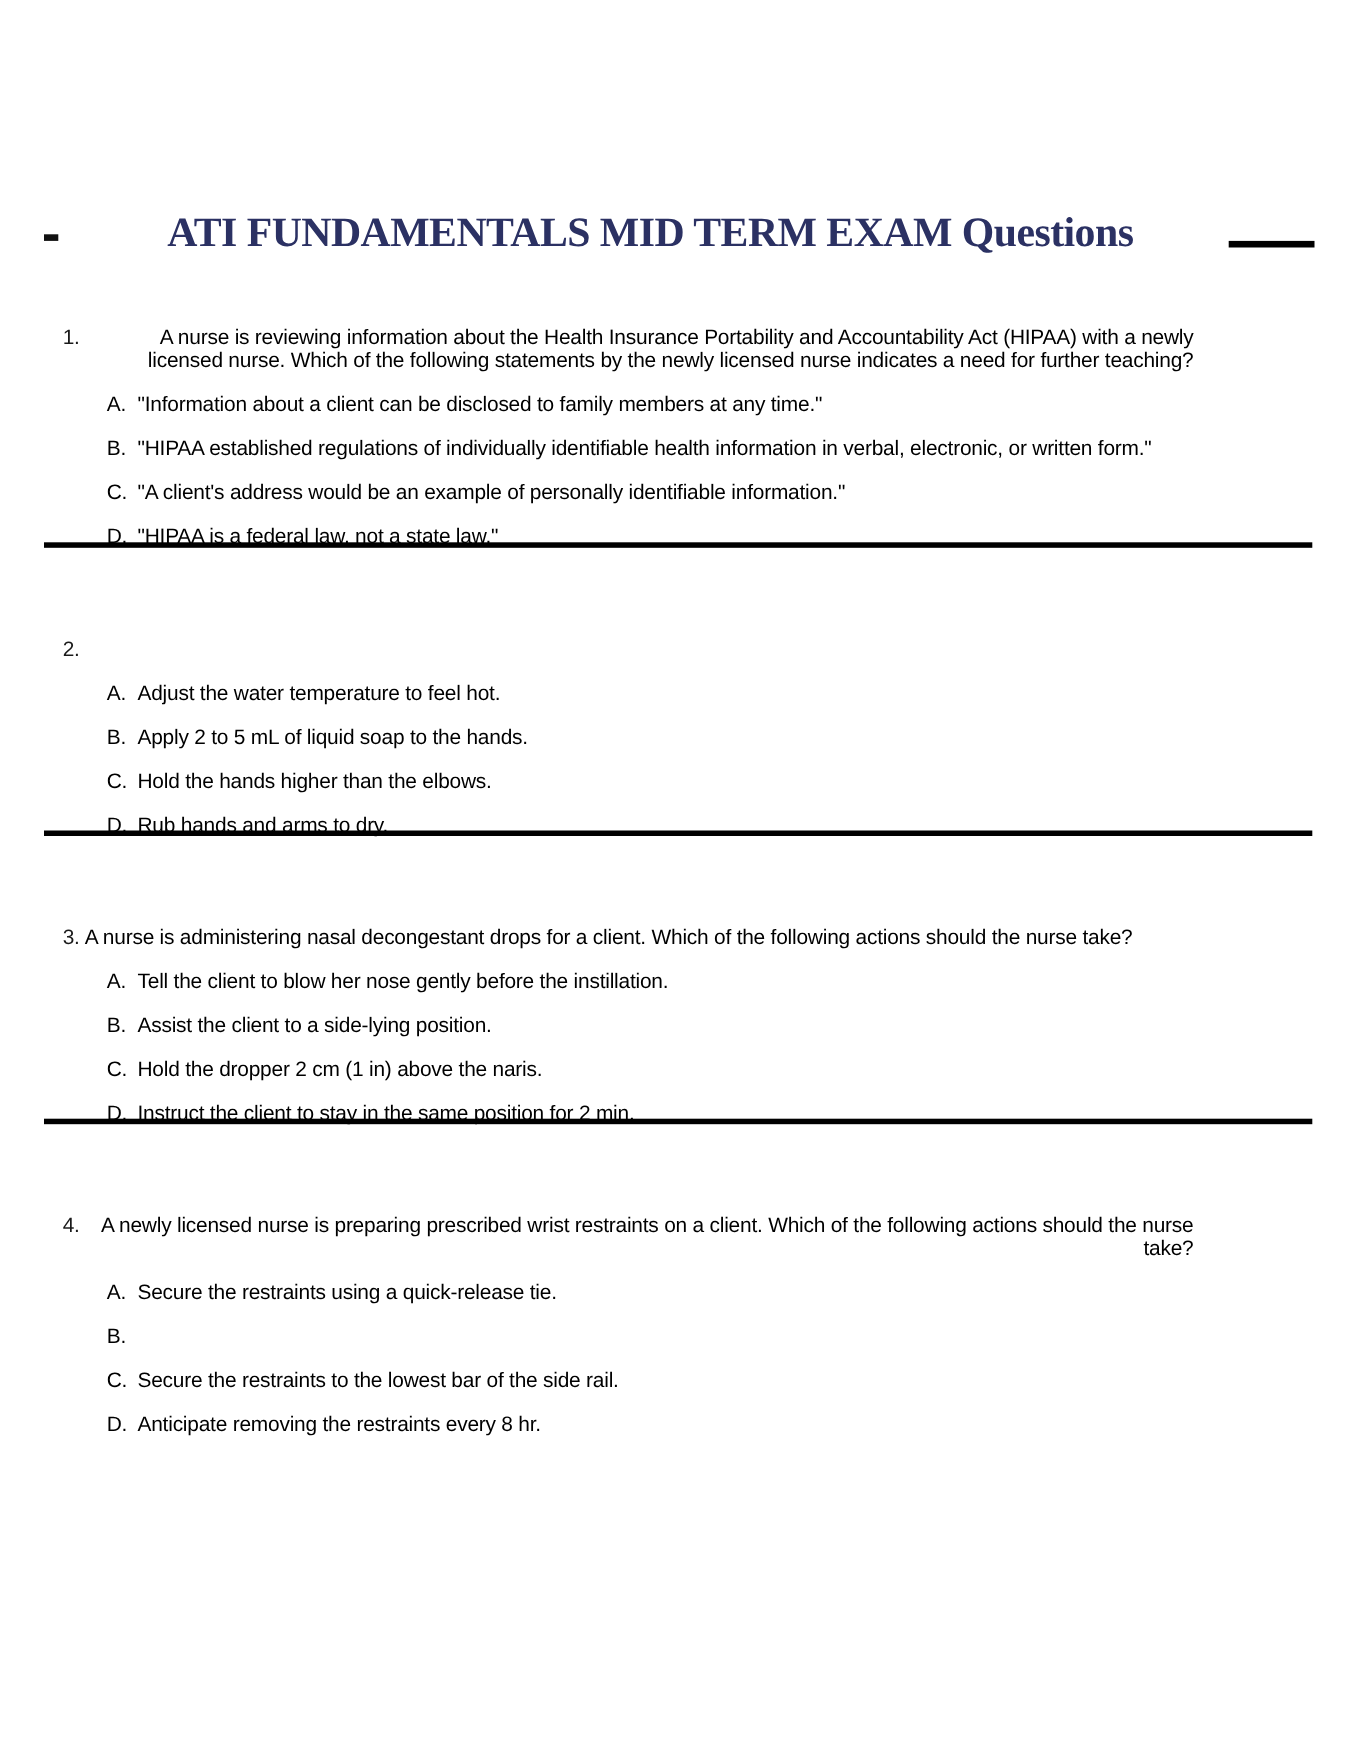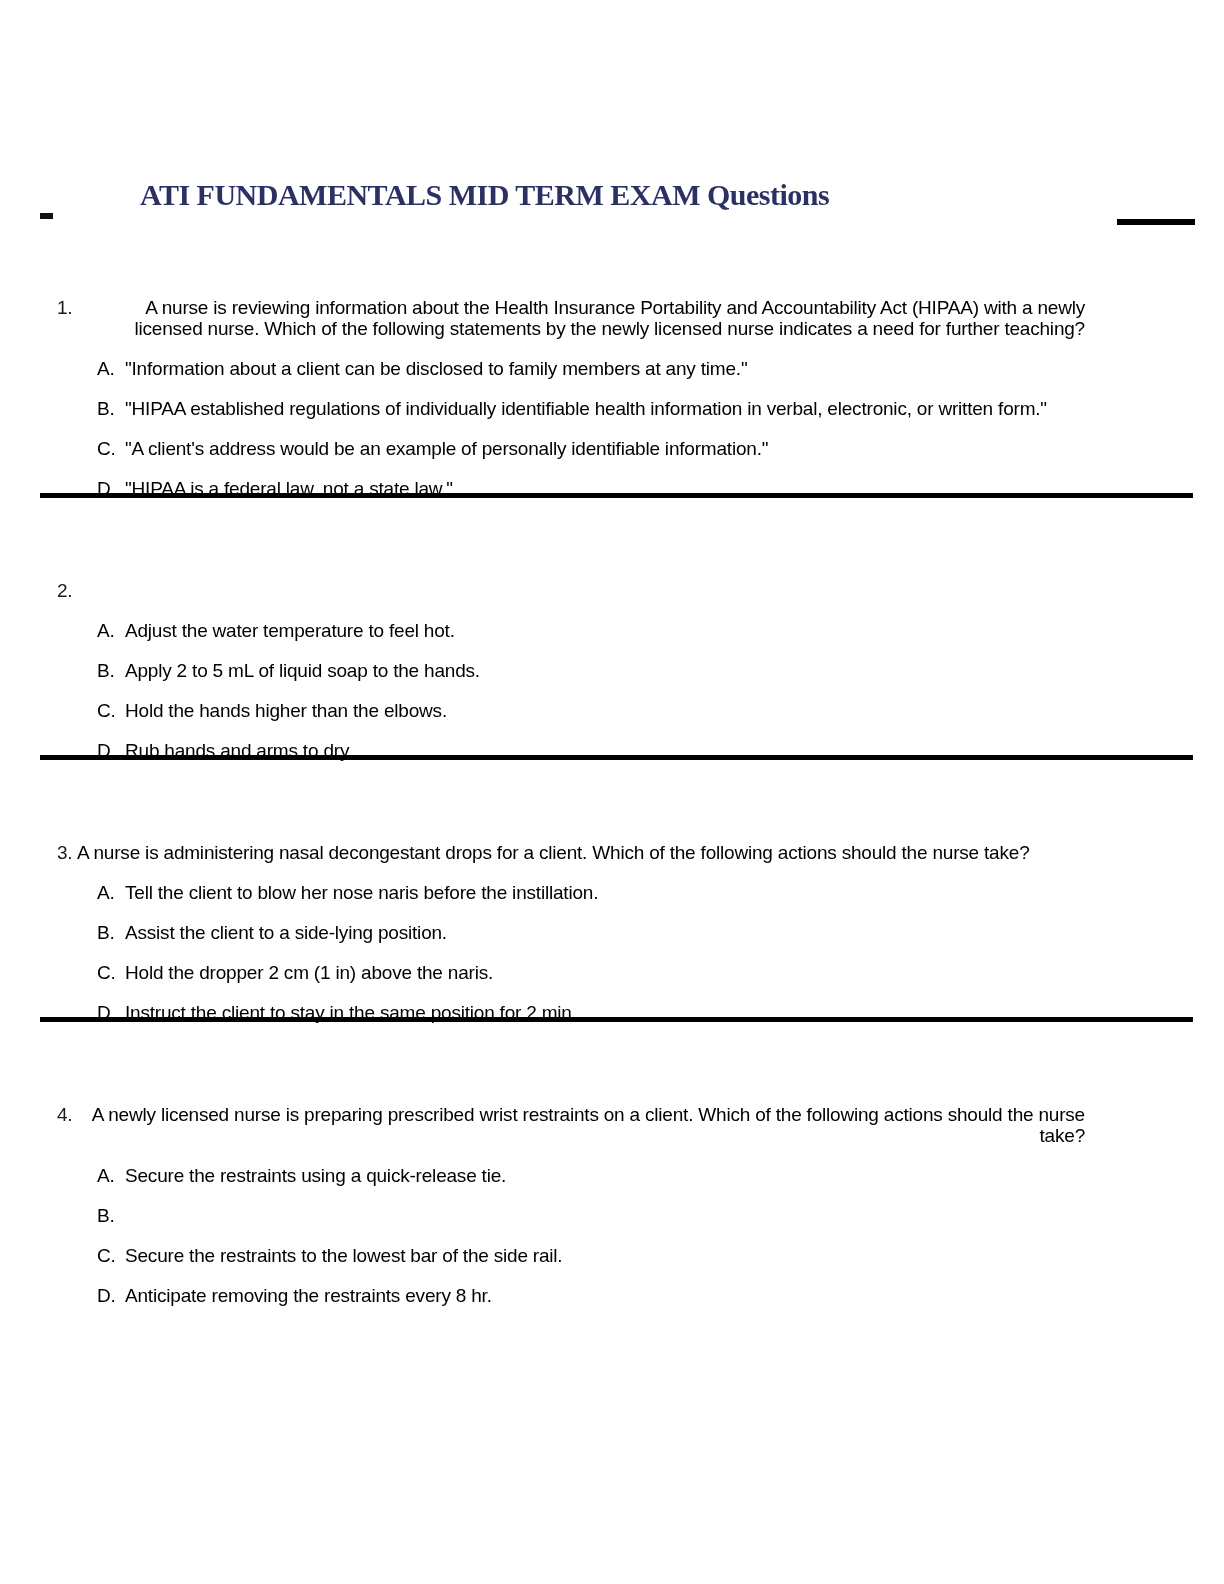--- a/index.html
+++ b/index.html
@@ -30,24 +30,24 @@
   }
   .left-dash {
     position: absolute;
     left: 40px; top: 213px;
     width: 13px; height: 6px;
     background: #111111;
   }
   .page-title {
     position: absolute;
     left: 140px; top: 178px;
-    margin: 0;
+    margin: 12px;
     font-family: "Liberation Serif", serif;
     font-weight: 700;
-    font-size: 30px;
+    font-size: 38px;
     letter-spacing: -0.5px;
     white-space: nowrap;
   }
   .title-underline {
     position: absolute;
     left: 1117px; top: 219px;
     width: 78px; height: 6px;
     background: #000000;
   }
 
@@ -169,21 +169,21 @@
     </article>
 
     <article class="question">
       <div class="q-head">
         <span class="q-num">3.</span>
         <span class="q-text">A nurse is administering nasal decongestant drops for a client. Which of the following actions should the nurse take?</span>
       </div>
       <div class="options">
     <div class="option">
       <span class="o-letter">A.</span>
-      <span class="o-text">Tell the client to blow her nose naris before the instillation.</span>
+      <span class="o-text">Tell the client to blow her nose gently before the instillation.</span>
     </div>
 
     <div class="option">
       <span class="o-letter">B.</span>
       <span class="o-text">Assist the client to a side-lying position.</span>
     </div>
 
     <div class="option">
       <span class="o-letter">C.</span>
       <span class="o-text">Hold the dropper 2 cm (1 in) above the naris.</span>

